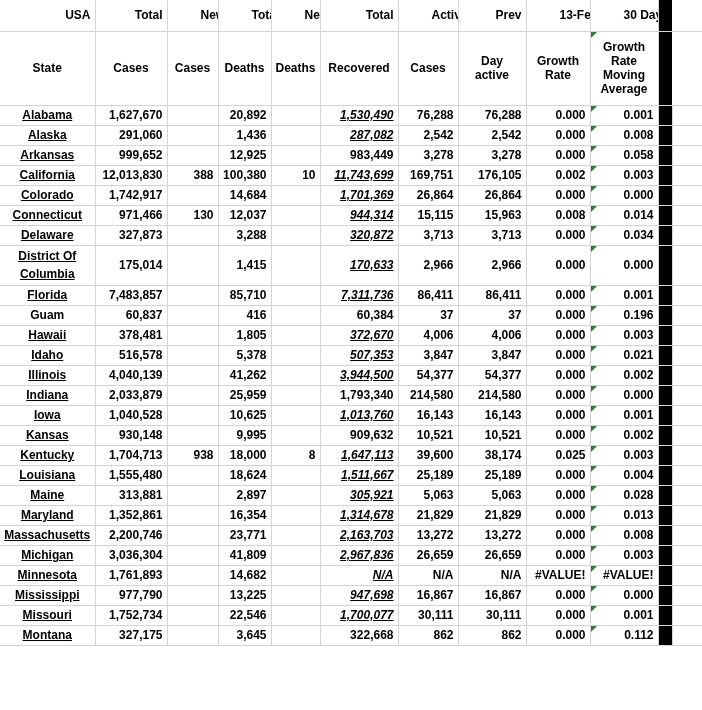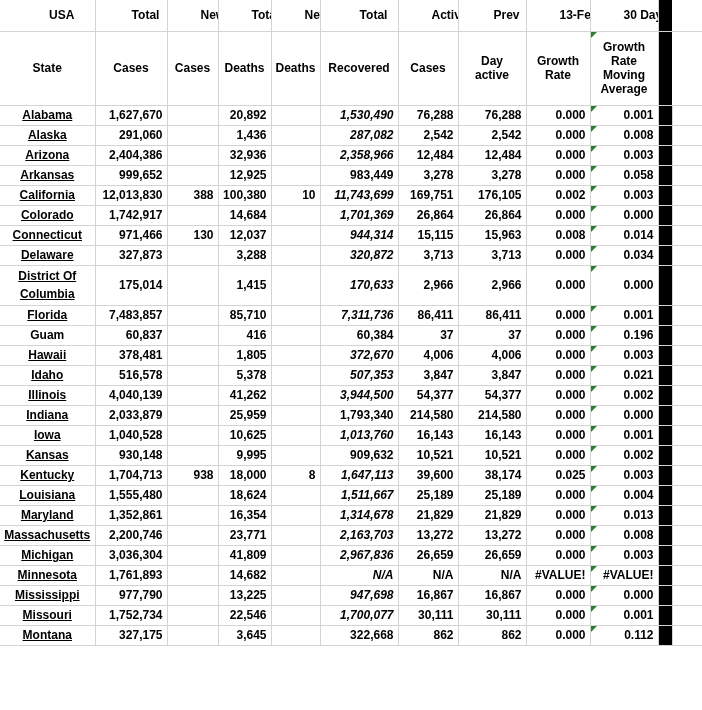--- a/index.html
+++ b/index.html
@@ -49,21 +49,21 @@
   col.c-ndeaths { width: 49px; }
   col.c-recov   { width: 78px; }
   col.c-active  { width: 60px; }
   col.c-prev    { width: 68px; }
   col.c-gr      { width: 64px; }
   col.c-gr30    { width: 68px; }
   col.c-bar     { width: 14px; }
   col.c-tail    { width: 30px; }
 
   
-  tr.hdr1 td { height: 31px; text-align: center; vertical-align: middle; padding-left: 33px; }
+  tr.hdr1 td { height: 31px; text-align: right; vertical-align: middle; padding-left: 33px; }
   tr.hdr2 td { height: 74px; text-align: center; vertical-align: middle; white-space: normal; }
 
   tr.hdr1 td.barcell, tr.hdr2 td.barcell { border-right: none; }
 
   
   tr.data td { height: 20px; }
   tr.data.tall td { height: 40px; }
 
   td.state {
     text-align: center;
@@ -74,21 +74,21 @@
   }
   td.state span.nolink {
     text-decoration: none;
   }
   tr.data.tall td.state { white-space: normal; line-height: 1.5; }
 
   td.num {
     text-align: right;
     font-weight: bold;
   }
-  td.num.ital { font-style: italic; }
+  td.num.ital { font-style: italic; text-decoration: underline; }
   td.rate {
     text-align: right;
     font-weight: normal;
   }
 
   
   td.cmt { position: relative; margin-left: 20px; }
   td.cmt::before {
     content: "";
     position: absolute;
@@ -182,34 +182,20 @@
           <td class="num"></td>
           <td class="num ital">287,082</td>
           <td class="num">2,542</td>
           <td class="num">2,542</td>
           <td class="rate">0.000</td>
           <td class="rate cmt">0.008</td>
           <td class="barcell"></td>
           <td class="tailcell"></td>
         </tr>
         <tr class="data">
-          <td class="state firstcol"><span class="link">Arizona</span></td>
-          <td class="num">2,404,386</td>
-          <td class="num"></td>
-          <td class="num">32,936</td>
-          <td class="num"></td>
-          <td class="num ital">2,358,966</td>
-          <td class="num">12,484</td>
-          <td class="num">12,484</td>
-          <td class="rate">0.000</td>
-          <td class="rate cmt">0.003</td>
-          <td class="barcell"></td>
-          <td class="tailcell"></td>
-        </tr>
-        <tr class="data">
           <td class="state firstcol"><span class="link">Arkansas</span></td>
           <td class="num">999,652</td>
           <td class="num"></td>
           <td class="num">12,925</td>
           <td class="num"></td>
           <td class="num">983,449</td>
           <td class="num">3,278</td>
           <td class="num">3,278</td>
           <td class="rate">0.000</td>
           <td class="rate cmt">0.058</td>
@@ -420,20 +406,34 @@
           <td class="num"></td>
           <td class="num ital">1,511,667</td>
           <td class="num">25,189</td>
           <td class="num">25,189</td>
           <td class="rate">0.000</td>
           <td class="rate cmt">0.004</td>
           <td class="barcell"></td>
           <td class="tailcell"></td>
         </tr>
         <tr class="data">
+          <td class="state firstcol"><span class="link">Maine</span></td>
+          <td class="num">313,881</td>
+          <td class="num"></td>
+          <td class="num">2,897</td>
+          <td class="num"></td>
+          <td class="num ital">305,921</td>
+          <td class="num">5,063</td>
+          <td class="num">5,063</td>
+          <td class="rate">0.000</td>
+          <td class="rate cmt">0.028</td>
+          <td class="barcell"></td>
+          <td class="tailcell"></td>
+        </tr>
+        <tr class="data">
           <td class="state firstcol"><span class="link">Maryland</span></td>
           <td class="num">1,352,861</td>
           <td class="num"></td>
           <td class="num">16,354</td>
           <td class="num"></td>
           <td class="num ital">1,314,678</td>
           <td class="num">21,829</td>
           <td class="num">21,829</td>
           <td class="rate">0.000</td>
           <td class="rate cmt">0.013</td>

